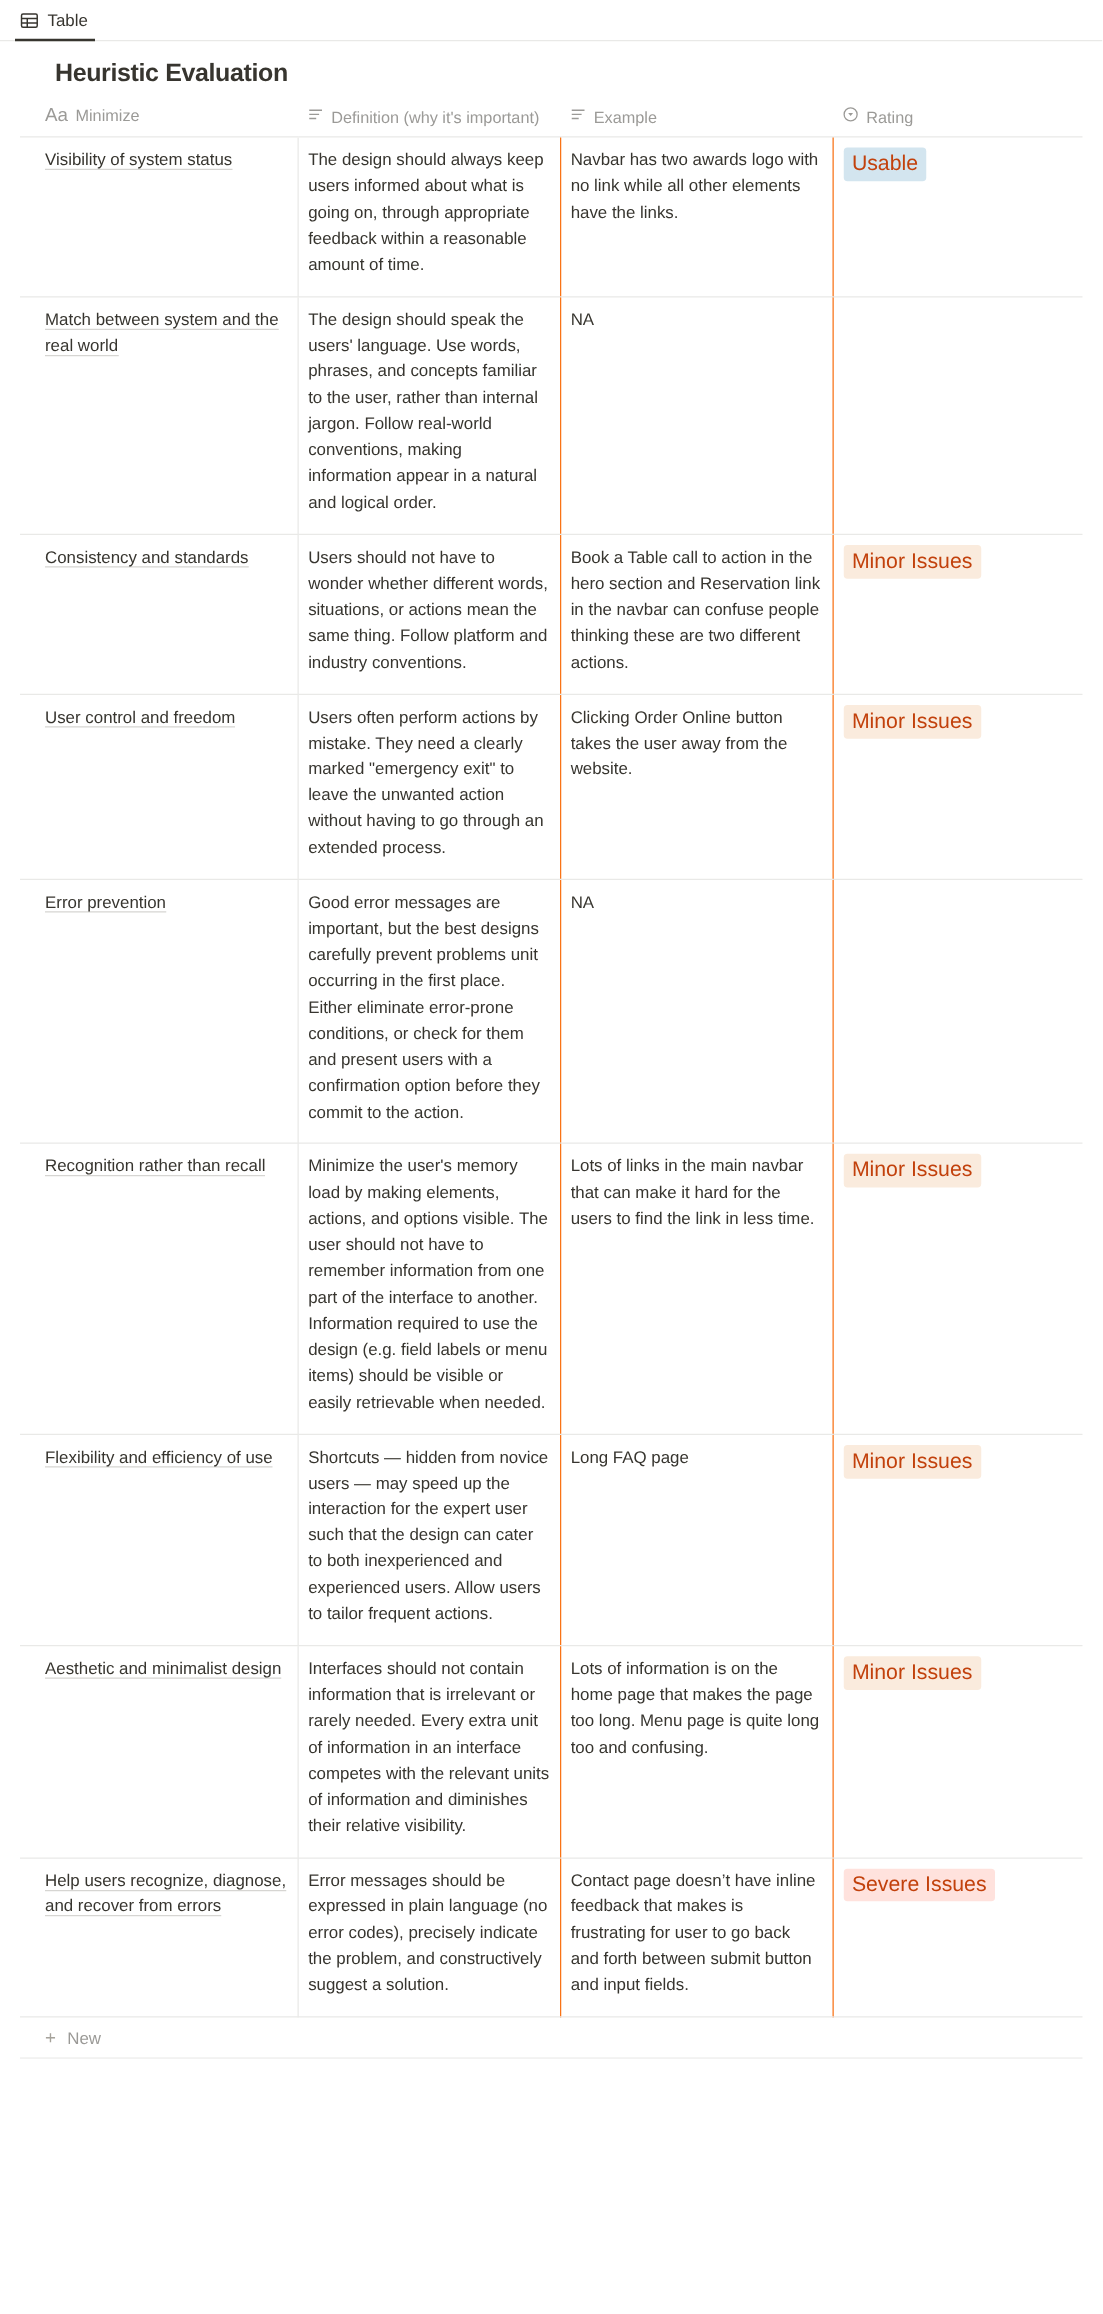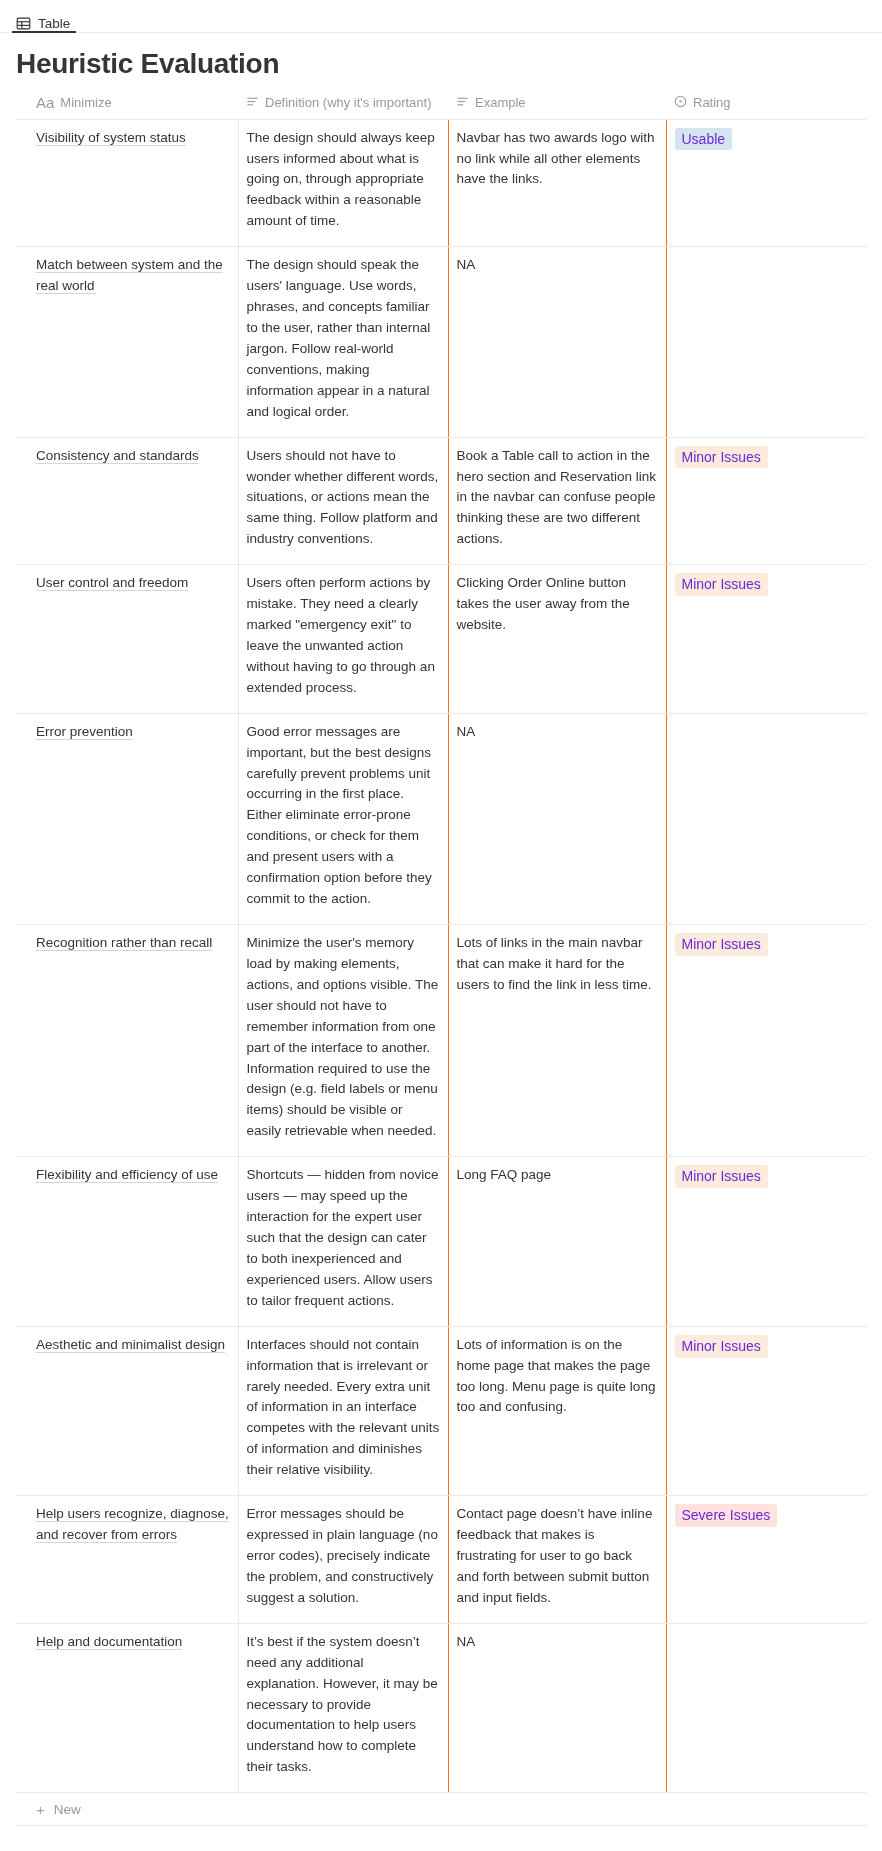--- a/index.html
+++ b/index.html
@@ -19,40 +19,41 @@
   .viewbar {
     position: relative;
     height: 33px;
     padding: 0 12px;
     display: flex;
     align-items: flex-end;
     border-bottom: 1px solid #e9e9e7;
   }
   .view-tab {
     display: flex;
-    align-items: flex-end;
+    align-items: center;
     gap: 7px;
     height: 32px;
     padding: 0 6px 0 4px;
     font-size: 13.5px;
     color: #37352f;
     border-bottom: 2px solid #37352f;
     margin-bottom: -1px;
     cursor: pointer;
   }
   .view-tab .ico { display: flex; align-items: center; }
 
   
   .page-title {
-    font-size: 28px;
+    font-size: 20px;
     font-weight: 700;
     letter-spacing: -0.3px;
     line-height: 1.2;
     padding: 14px 8px 8px 16px;
     color: #37352f;
+    margin-left: 28px;
   }
 
   
   .table-wrap { padding: 0 16px 0 16px; }
   table.db {
     width: 850px;
     border-collapse: collapse;
     table-layout: fixed;
   }
   table.db col.c-heur { width: 222px; }
@@ -95,25 +96,25 @@
   table.db tbody td.cell-rate { border-right: none; }
 
   .title-link {
     border-bottom: 1px solid #d6d5d2;
     display: inline;
     cursor: pointer;
   }
 
   .badge {
     display: inline-block;
-    font-size: 14px;
+    font-size: 17px;
     line-height: 1.35;
     padding: 2px 7px;
     border-radius: 3px;
-    color: #6d28d9;
+    color: #c2410c;
     white-space: nowrap;
     text-align: center;
   }
 
   
   .new-row {
     display: flex;
     align-items: center;
     gap: 9px;
     height: 33px;
@@ -245,26 +246,20 @@
           <td>Interfaces should not contain information that is irrelevant or rarely needed. Every extra unit of information in an interface competes with the relevant units of information and diminishes their relative visibility.</td>
           <td>Lots of information is on the home page that makes the page too long. Menu page is quite long too and confusing.</td>
           <td class="cell-rate"><span class="badge" style="background: rgb(250, 235, 221);">Minor Issues</span></td>
         </tr>
         <tr>
           <td class="cell-heur"><span class="title-link">Help users recognize, diagnose, and recover from errors</span></td>
           <td>Error messages should be expressed in plain language (no error codes), precisely indicate the problem, and constructively suggest a solution.</td>
           <td>Contact page doesn’t have inline feedback that makes is frustrating for user to go back and forth between submit button and input fields.</td>
           <td class="cell-rate"><span class="badge" style="background: rgb(255, 226, 221);">Severe Issues</span></td>
         </tr>
-        <tr>
-          <td class="cell-heur"><span class="title-link">Help and documentation</span></td>
-          <td>It’s best if the system doesn’t need any additional explanation. However, it may be necessary to provide documentation to help users understand how to complete their tasks.</td>
-          <td>NA</td>
-          <td class="cell-rate"></td>
-        </tr>
       </tbody>
   </table>
 
   <div class="new-row">
     <span class="plus">+</span>
     <span>New</span>
   </div>
 </div>
 
 </body></html>

